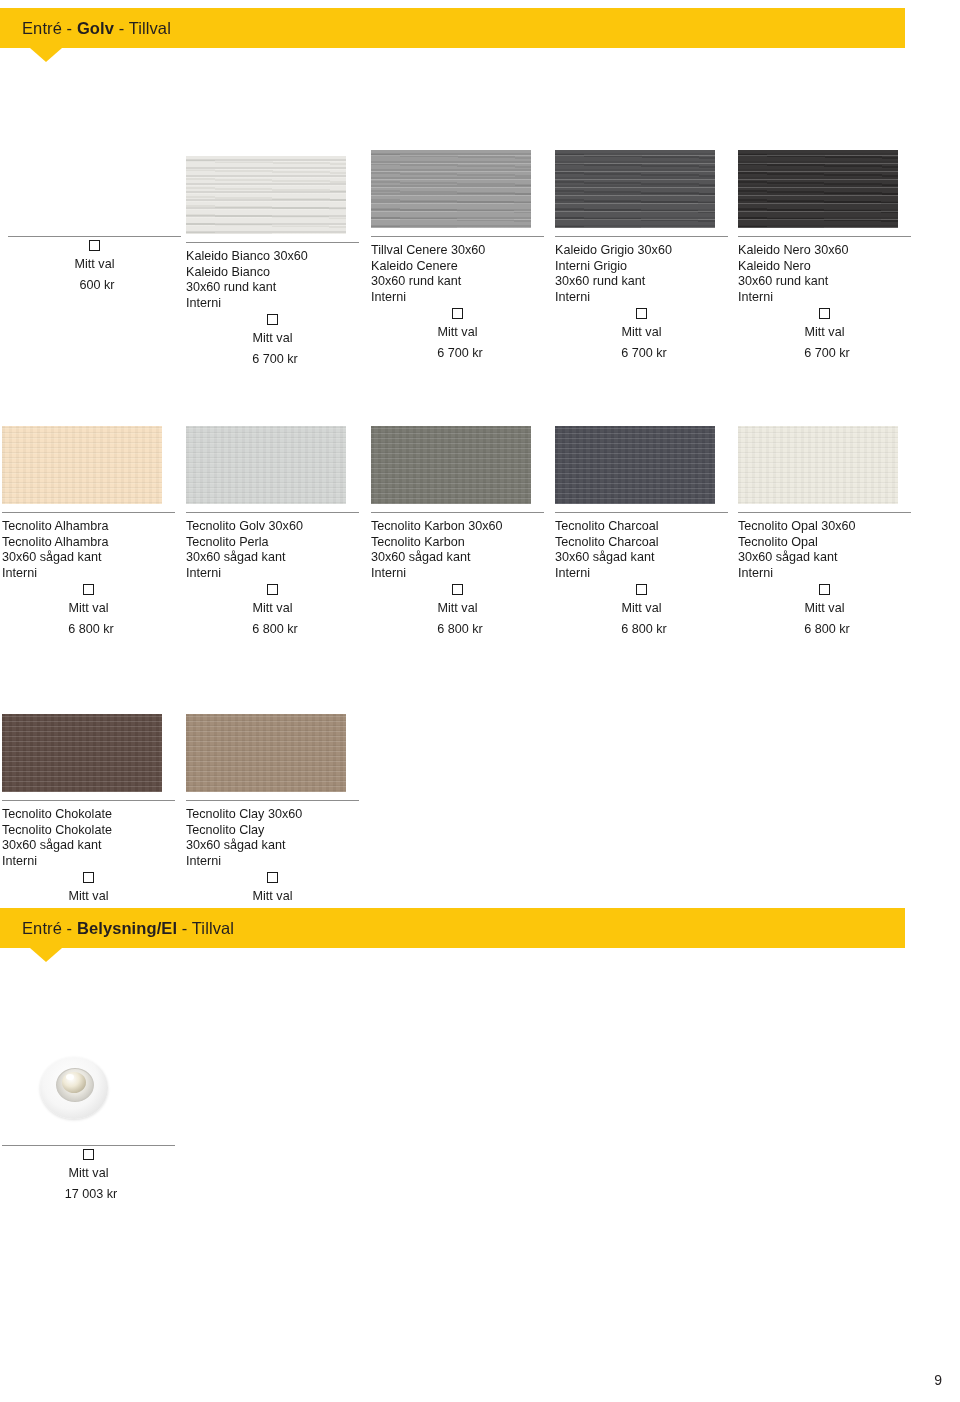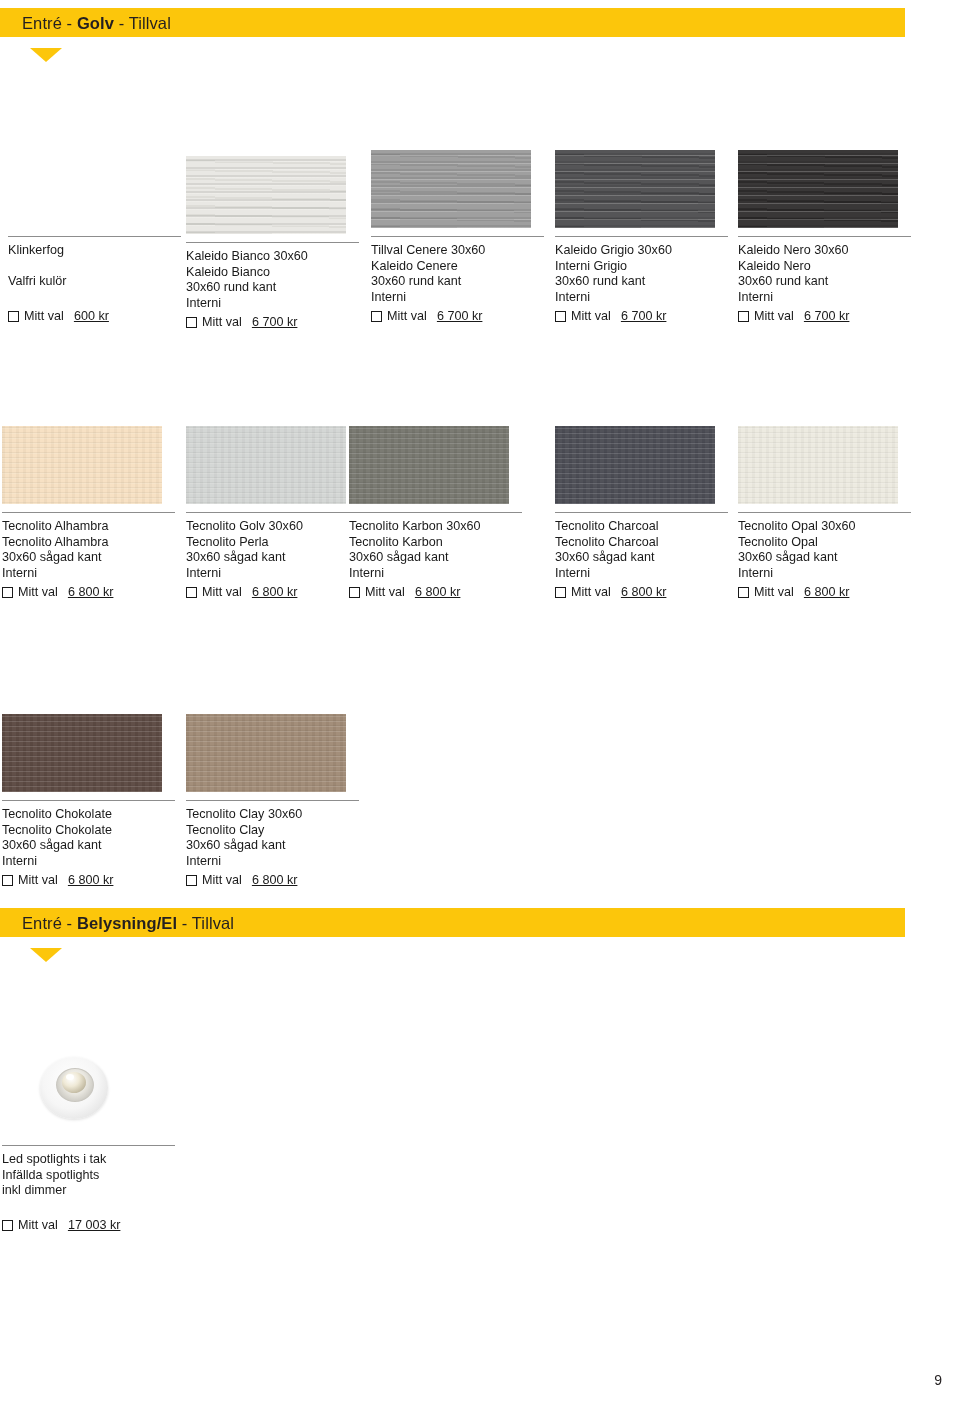--- a/index.html
+++ b/index.html
@@ -7,21 +7,21 @@
     width:960px;height:1402px;
     background:#ffffff;
     font-family:"Liberation Sans","DejaVu Sans",sans-serif;
     color:#1a1a1a;
     position:relative;
     overflow:hidden;
     -webkit-font-smoothing:antialiased;
   }
 
   
-  .banner{position:absolute;left:0;height:29px;background:#fcc60b;}
+  .banner{position:absolute;left:0;height:40px;background:#fcc60b;}
   .banner .banner-text{
     position:absolute;left:22px;top:50%;transform:translateY(-50%);
     font-size:16.5px;letter-spacing:.1px;color:#231f20;white-space:nowrap;
   }
   .banner .banner-text b{font-weight:bold;}
   .banner .notch{
     position:absolute;left:30px;top:40px;
     width:0;height:0;
     border-left:16px solid transparent;
     border-right:16px solid transparent;
@@ -37,27 +37,27 @@
   }
   .card .rule{
     width:173px;height:1px;background:#8d8d8d;margin-top:8px;
   }
   .card .lines{margin-top:6px;}
   .card .line{
     font-size:12.6px;line-height:15.6px;color:#1a1a1a;white-space:nowrap;
   }
   .card .choice{
     margin-top:3px;font-size:12.6px;line-height:16px;
-    display:flex;align-items:center;gap:5px;white-space:nowrap;
+    display:flex;align-items:center;gap:5px;white-space:nowrap;flex-direction:column;
   }
   .card .choice .box{
     width:9px;height:9px;border:1.6px solid #1a1a1a;display:inline-block;
     flex:0 0 auto;background:#fff;
   }
-  .card .choice .price{margin-left:5px;text-decoration:underline;}
+  .card .choice .price{margin-left:5px;}
   .card .spacer{height:15.6px;}
 
   
   .tx{position:relative;overflow:hidden;}
   .tx::after{
     content:"";position:absolute;inset:0;
     background:
       repeating-linear-gradient(0deg,rgba(255,255,255,.16) 0 1px,rgba(0,0,0,.05) 1px 2px,rgba(255,255,255,0) 2px 5px),
       repeating-linear-gradient(90deg,rgba(0,0,0,.03) 0 3px,rgba(255,255,255,.03) 3px 7px);
     opacity:.85;
@@ -104,26 +104,20 @@
     <span>Entré - </span><b>Golv</b><span> - Tillval</span>
   </div>
   <div class="notch"></div>
 </div>
 
 <div class="grid">
 
   <div class="card" style="left:8px;top:150px;">
     <div class="thumb" style="visibility:hidden;"></div>
     <div class="rule"></div>
-    <div class="lines">
-      <div class="line">Klinkerfog</div>
-      <div class="spacer"></div>
-      <div class="line">Valfri kulör</div>
-      <div class="spacer"></div>
-    </div>
     <div class="choice">
       <span class="box"></span>
       <span>Mitt val</span>
       <span class="price">600 kr</span>
     </div>
   </div>
 
   <div class="card" style="left:186px;top:156px;">
     <div class="thumb tx veined" style="background:#e8e7e2;"></div>
     <div class="rule"></div>
@@ -213,21 +207,21 @@
       <div class="line">30x60 sågad kant</div>
       <div class="line">Interni</div>
     </div>
     <div class="choice">
       <span class="box"></span>
       <span>Mitt val</span>
       <span class="price">6 800 kr</span>
     </div>
   </div>
 
-  <div class="card" style="left:349px;top:426px;">
+  <div class="card" style="left:371px;top:426px;">
     <div class="thumb tx" style="background:#77776f;"></div>
     <div class="rule"></div>
     <div class="lines">
       <div class="line">Tecnolito Karbon 30x60</div>
       <div class="line">Tecnolito Karbon</div>
       <div class="line">30x60 sågad kant</div>
       <div class="line">Interni</div>
     </div>
     <div class="choice">
       <span class="box"></span>
@@ -311,26 +305,20 @@
 
 <div class="grid">
   <div class="card" style="left:2px;top:1045px;">
     <div class="lamp">
       <div class="ring"></div>
       <div class="inner"></div>
       <div class="bulb"></div>
       <div class="glint"></div>
     </div>
     <div class="rule"></div>
-    <div class="lines">
-      <div class="line">Led spotlights i tak</div>
-      <div class="line">Infällda spotlights</div>
-      <div class="line">inkl dimmer</div>
-      <div class="spacer"></div>
-    </div>
     <div class="choice">
       <span class="box"></span>
       <span>Mitt val</span>
       <span class="price">17 003 kr</span>
     </div>
   </div>
 </div>
 
 <div class="pageno">9</div>
 

